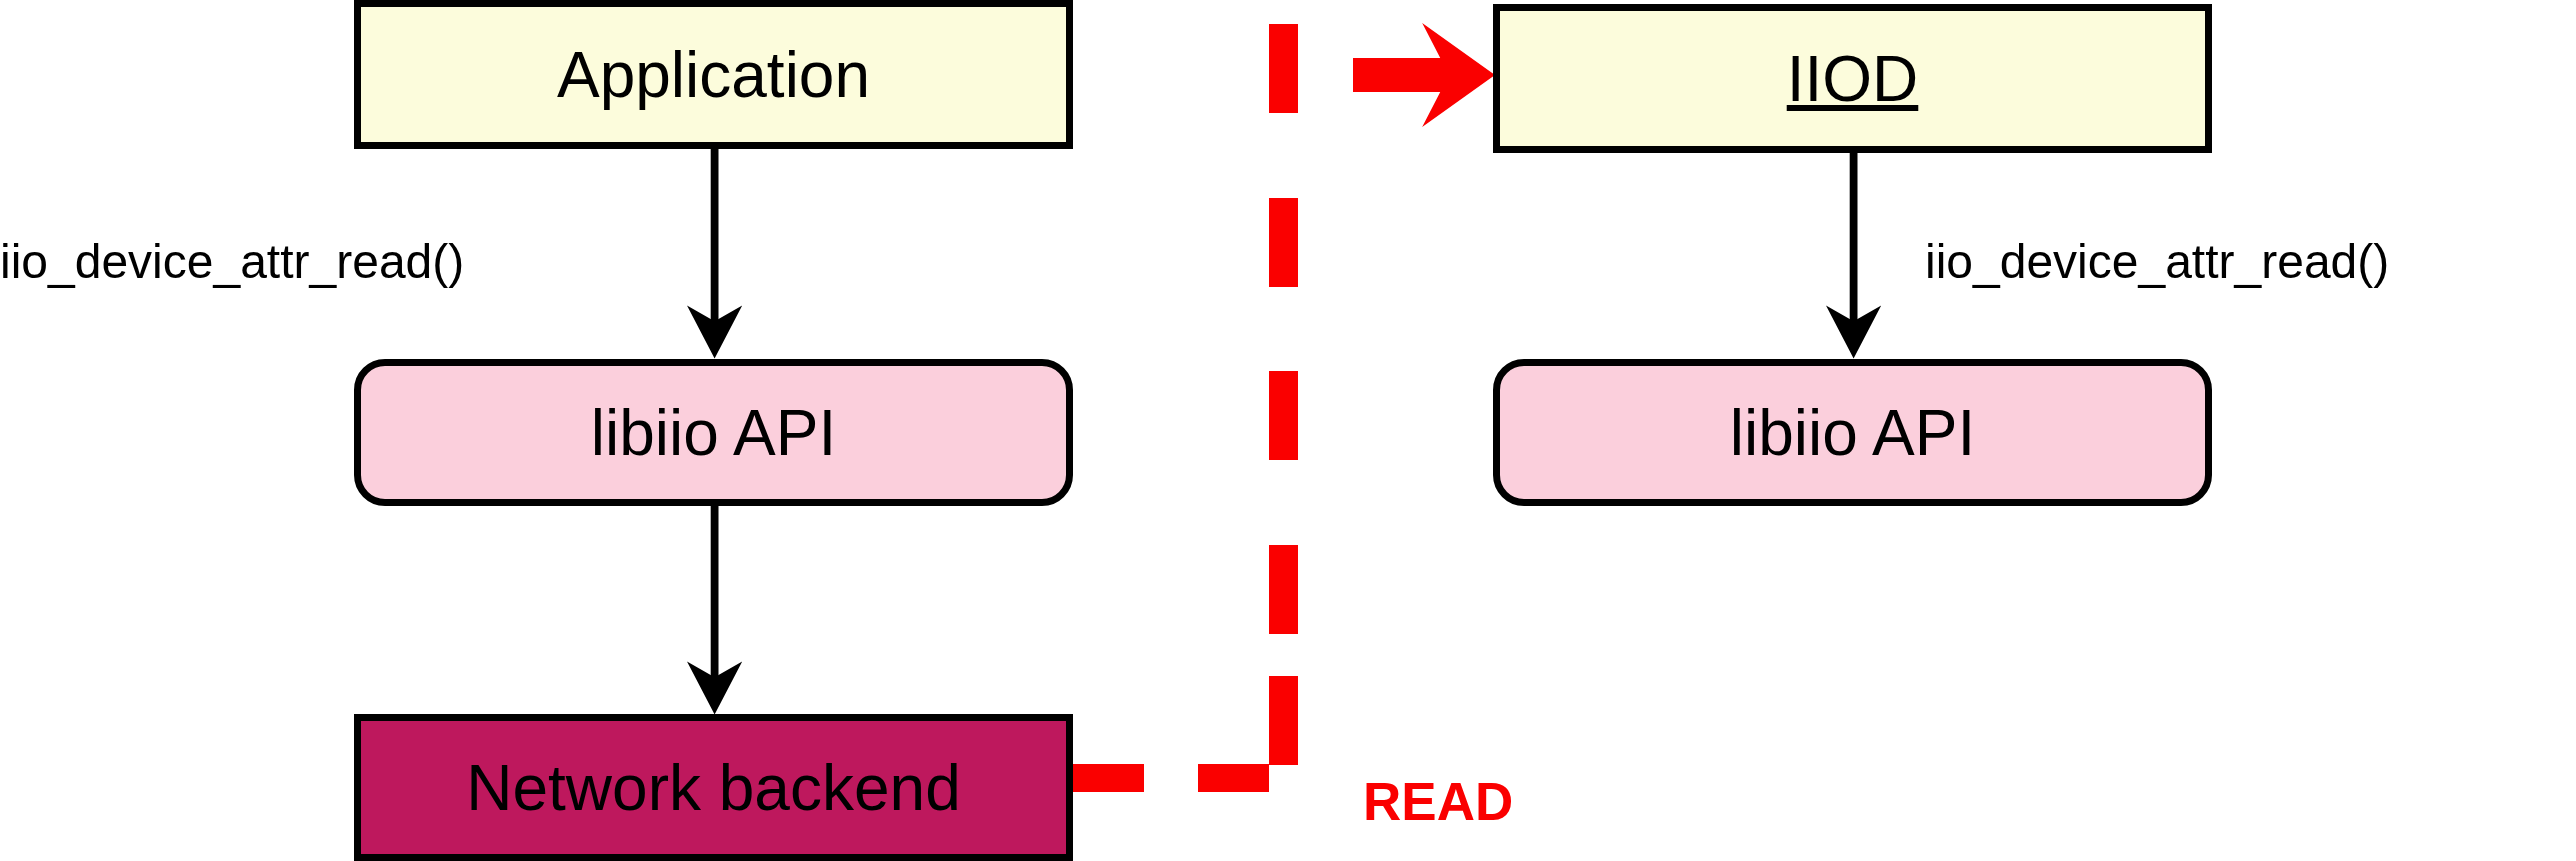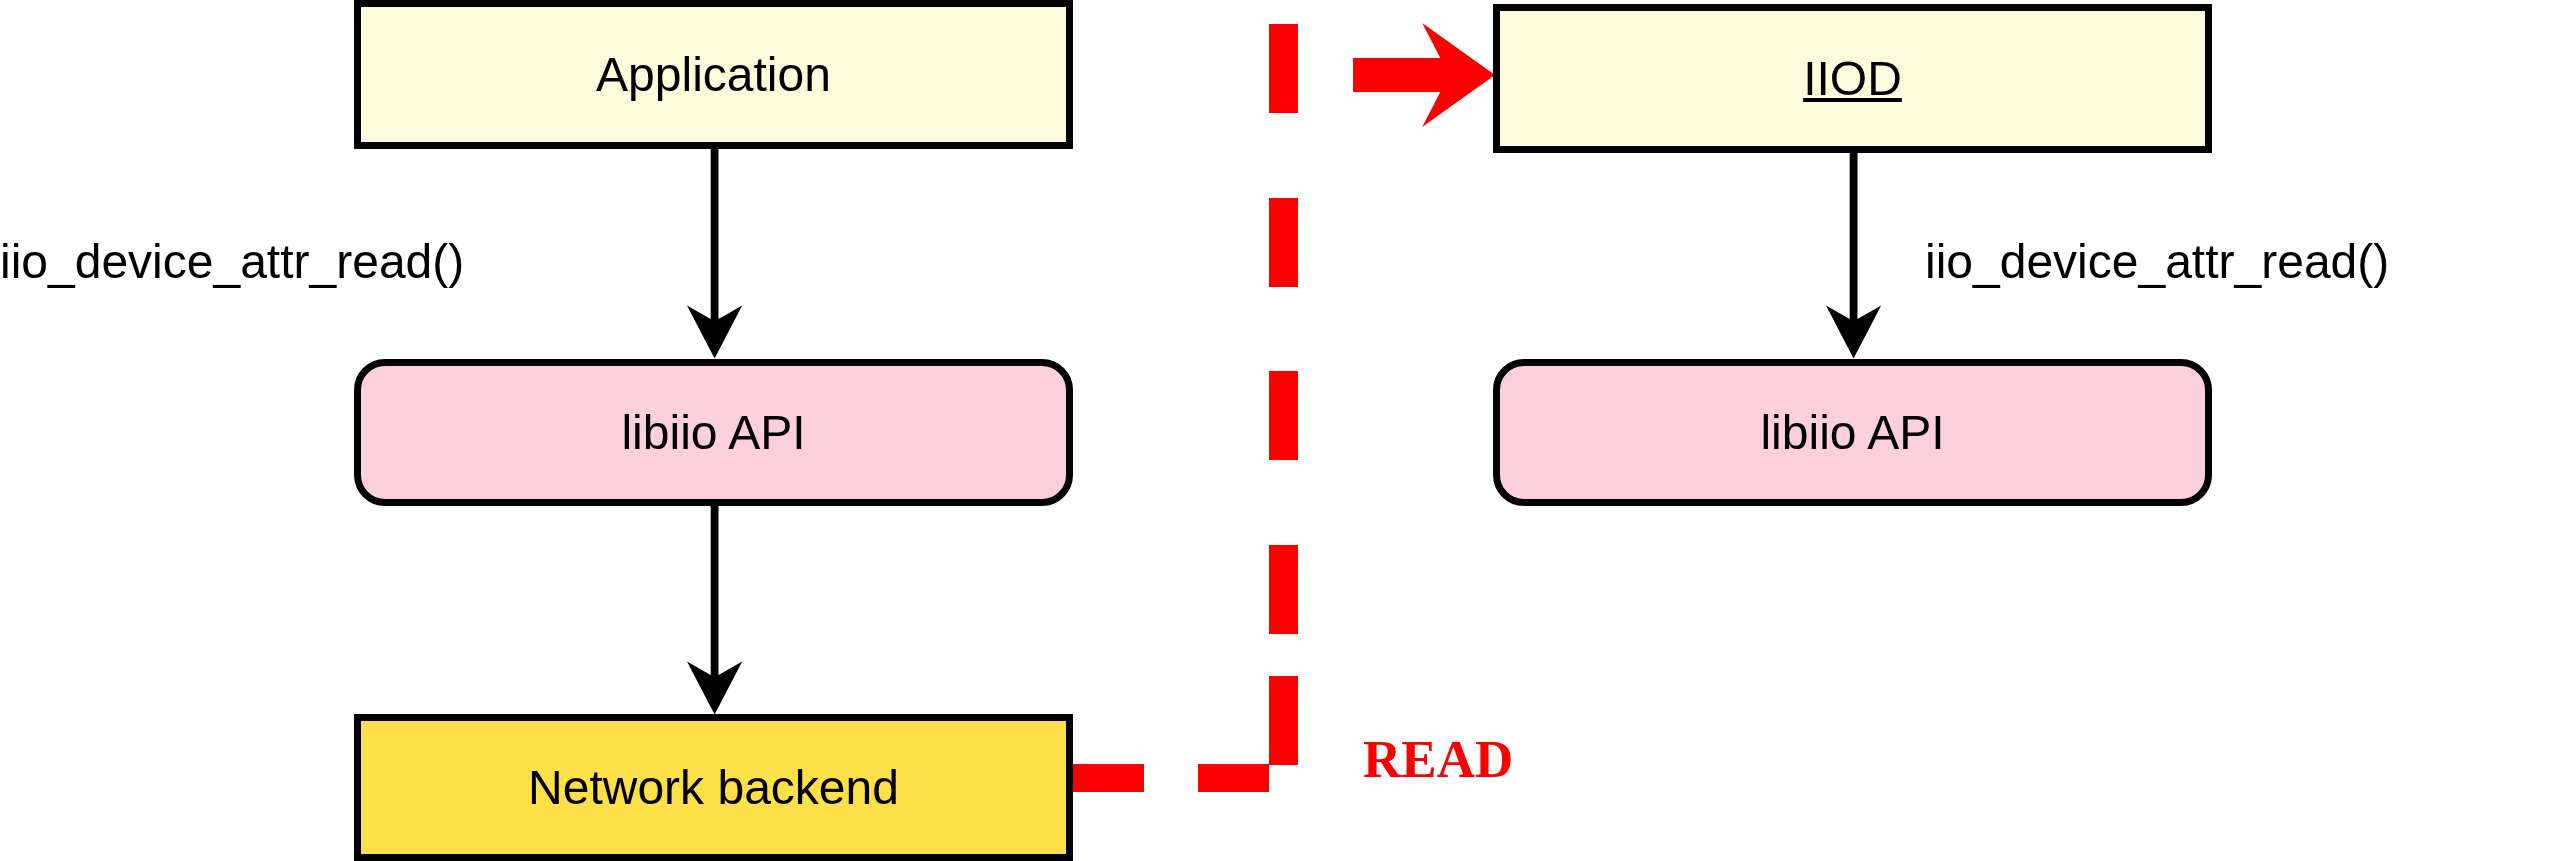--- a/index.html
+++ b/index.html
@@ -18,29 +18,29 @@
     overflow: hidden;
   }
   .node {
     position: absolute;
     box-sizing: border-box;
     border: 7.2px solid #000000;
     display: flex;
     align-items: center;
     justify-content: center;
     color: #000000;
-    font-size: 48px;
+    font-size: 64px;
     font-family: "Liberation Sans", sans-serif;
     font-weight: normal;
     letter-spacing: 0px;
     line-height: 1;
   }
   .node-yellow { background: #fcfcdc; }
   .node-pink   { background: #fbcfdc; border-radius: 31px; }
-  .node-blue   { background: #fde047; justify-content: center; }
+  .node-blue   { background: #be185d; justify-content: center; }
 
   .edge-label {
     position: absolute;
     color: #000000;
     font-size: 48px;
     font-family: "Liberation Sans", sans-serif;
     white-space: nowrap;
     line-height: 1;
     text-align: right;
   }
@@ -56,23 +56,24 @@
   }
   .dash-h {
     position: absolute;
     background: #fa0000;
   }
   .read-label {
     position: absolute;
     color: #fa0000;
     font-weight: bold;
     font-size: 53px;
-    font-family: Liberation Serif, serif;
+    font-family: Liberation Sans, sans-serif;
     white-space: nowrap;
     line-height: 1;
+    margin-top: 42px;
   }
 </style>
 </head>
 <body>
 
 <div id="canvas">
 
   <div class="node node-yellow" style="left:354px; top:0px; width:719px; height:149px;">
     <span>Application</span>
   </div>

